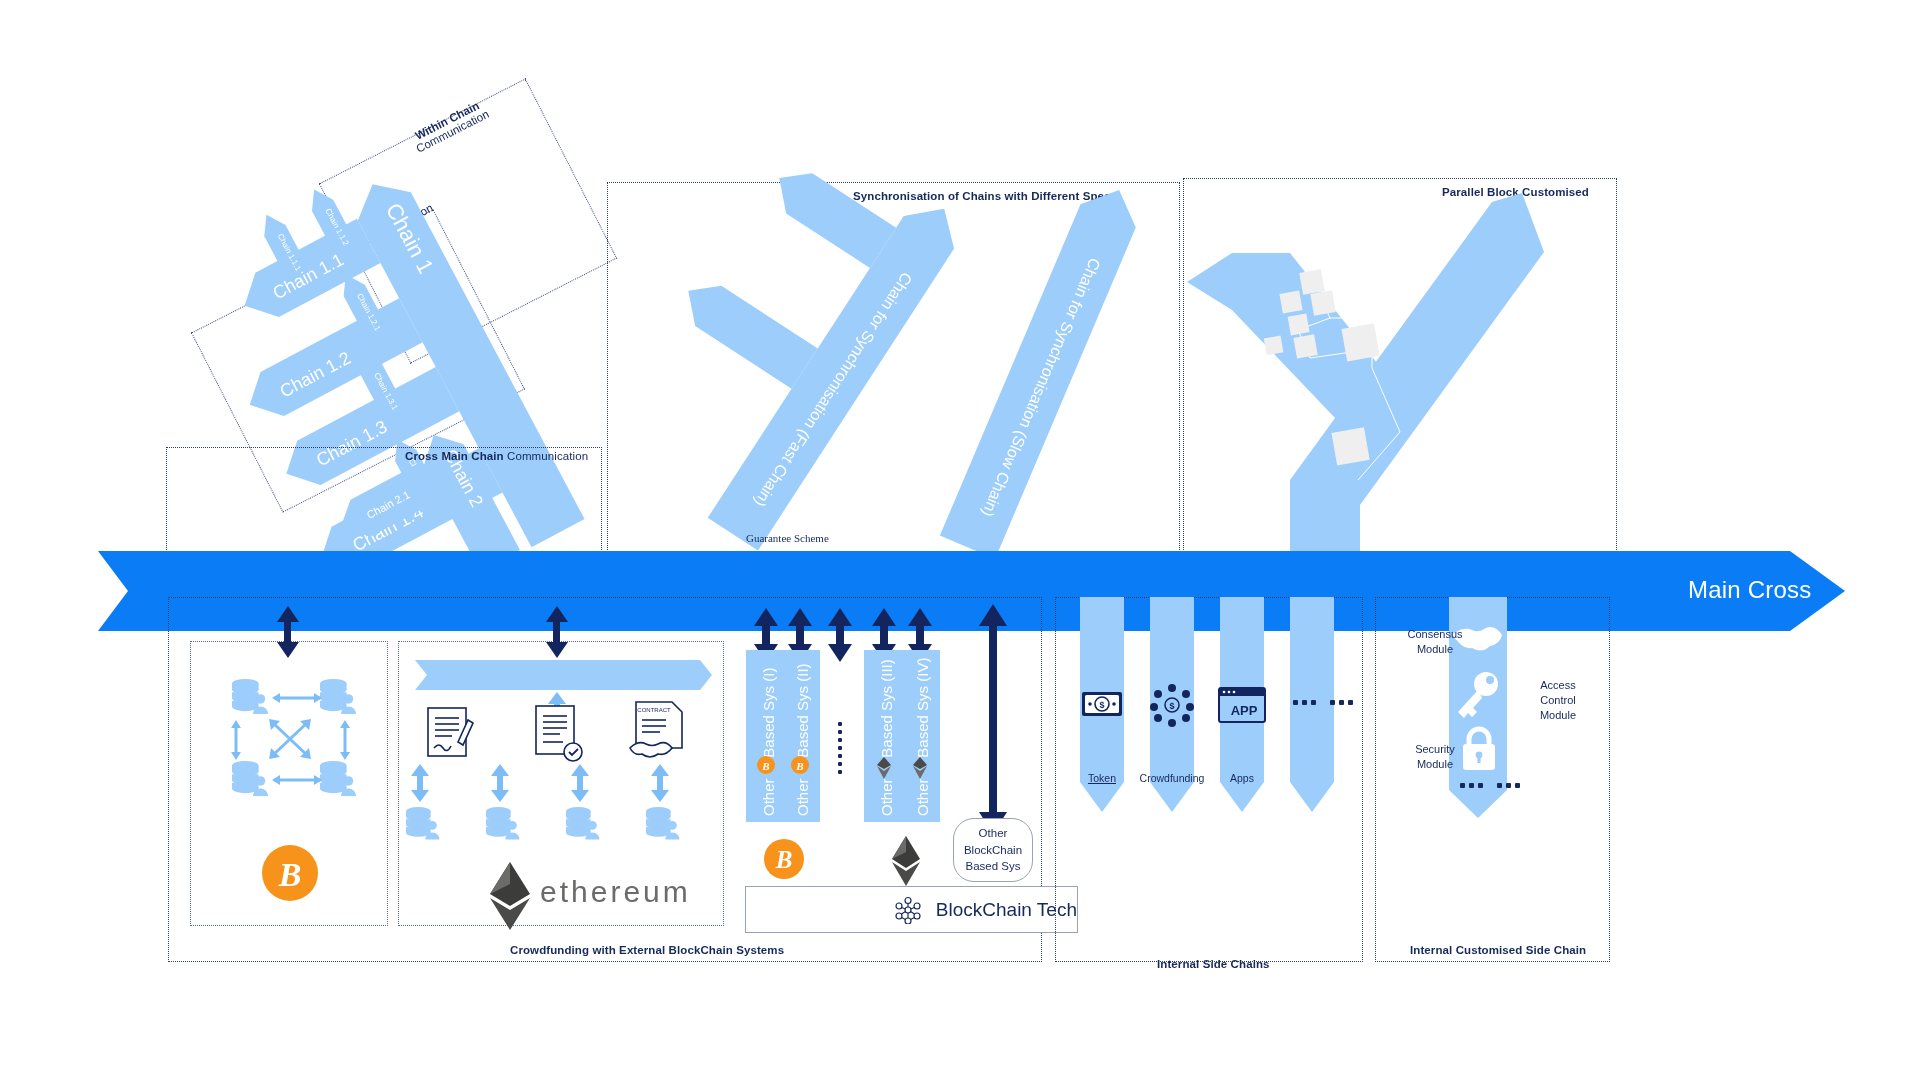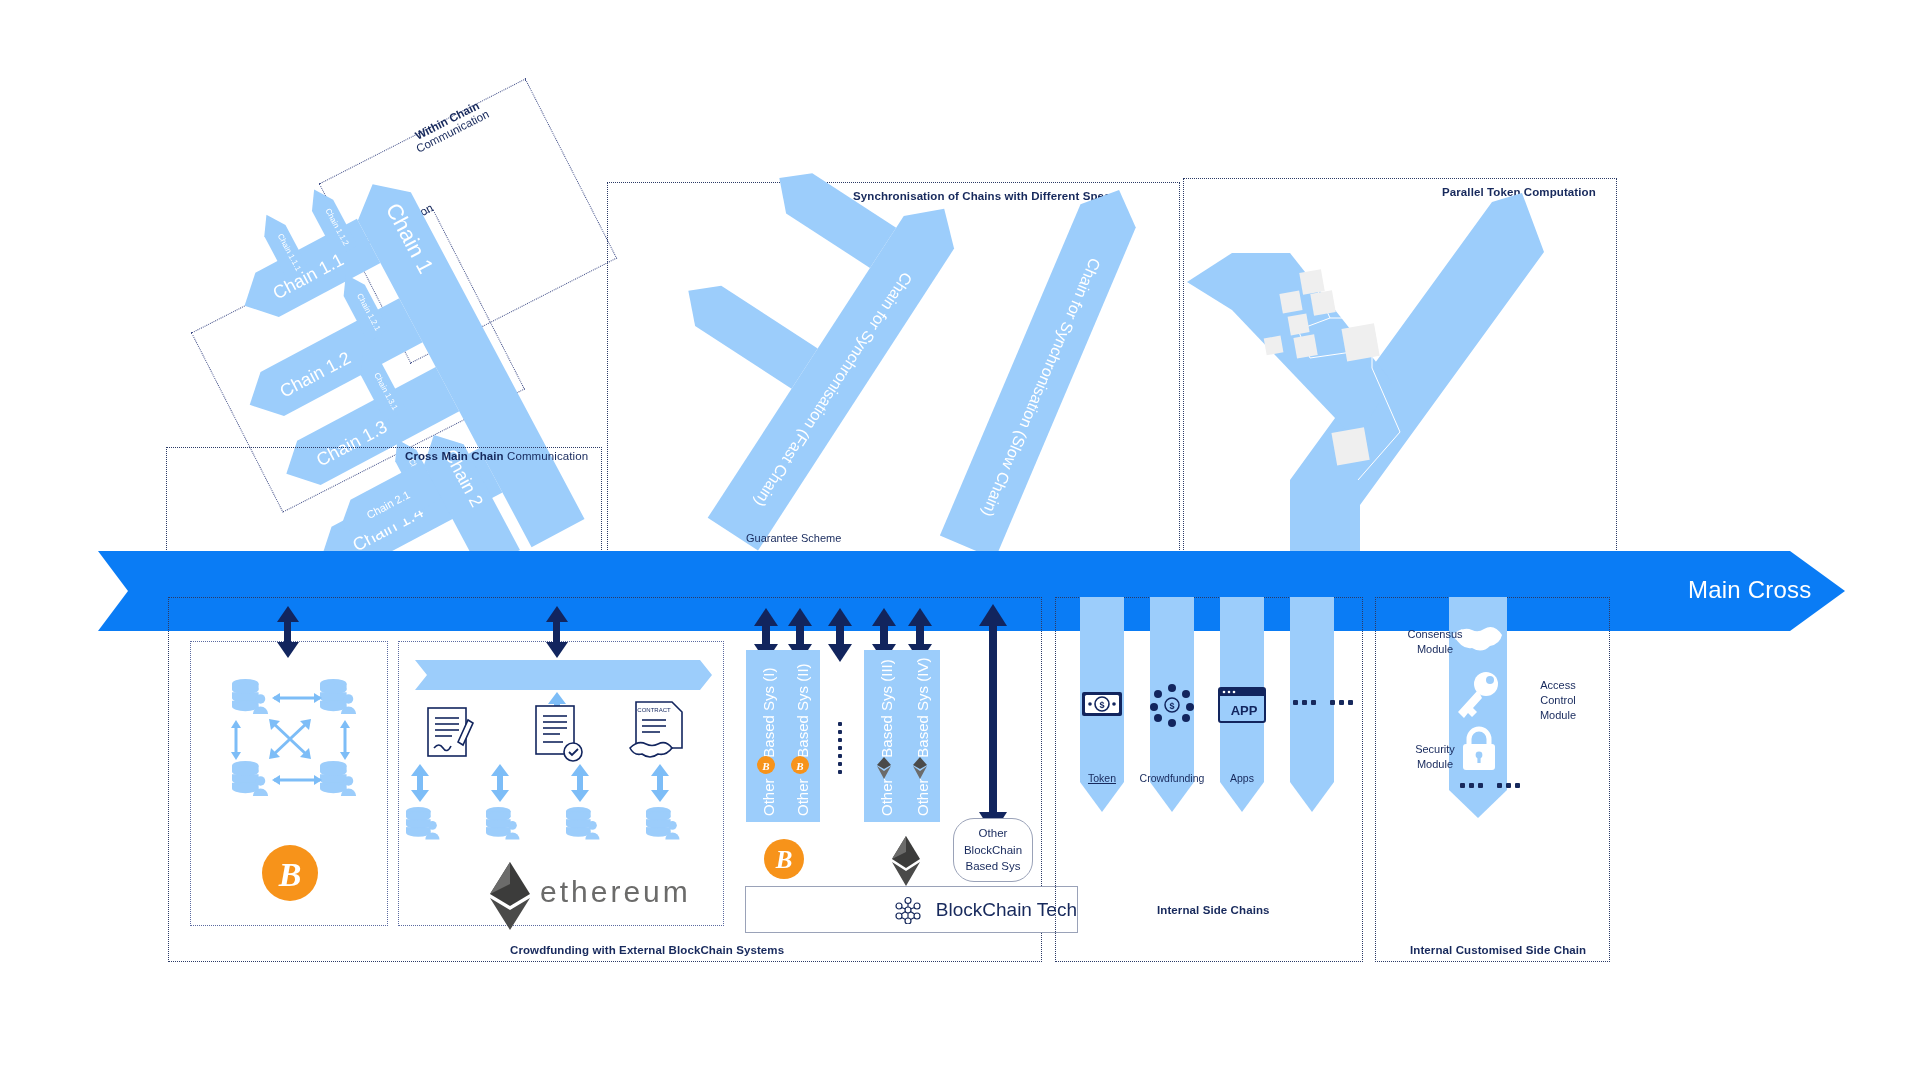--- a/index.html
+++ b/index.html
@@ -130,24 +130,24 @@
       <polygon points="1000,200 1030,172 1060,200 1060,560 1000,560" fill="#9ccdfb"></polygon>
       <text x="1030" y="384" fill="#ffffff" font-size="16" font-family="Liberation Sans, sans-serif" text-anchor="middle" transform="rotate(90 1030 384)">Chain for Synchronisation (Slow Chain)</text>
     </g>
 
     <line x1="697" y1="565" x2="867" y2="565" stroke="#ffffff" stroke-width="1.6"></line>
     <circle cx="697" cy="565" r="3.2" fill="#0a7cf5" stroke="#ffffff" stroke-width="1.4"></circle>
     <circle cx="866" cy="565" r="3.2" fill="#0a7cf5" stroke="#ffffff" stroke-width="1.4"></circle>
     <circle cx="779" cy="565" r="9" fill="#2fa836"></circle>
     <path d="M774 565 l3.4 3.6 l6.6 -7" stroke="#ffffff" stroke-width="2.1" fill="none" stroke-linecap="round" stroke-linejoin="round"></path>
   </svg>
-  <div class="gs-label" style="left:746px;top:532px;">Guarantee Scheme</div>
+  <div class="gs-label" style="left:746px;top:532px;font-family:Liberation Serif, serif;">Guarantee Scheme</div>
 
   <div class="panel" style="left:1183px;top:178px;width:432px;height:412px;"></div>
-  <div class="panel-title" style="left:1442px;top:186px;">Parallel Token Computation</div>
+  <div class="panel-title" style="left:1442px;top:186px;">Parallel Block Customised</div>
 
   <svg class="layer">
     <g>
 
       <polygon points="1522,193 1544,252 1360,505 1360,600 1290,600 1290,480 1492,202" fill="#9ccdfb"></polygon>
       <polygon points="1232,253 1290,253 1392,382 1356,440 1232,310" fill="#9ccdfb"></polygon>
       <polygon points="1232,253 1232,310 1187,282" fill="#9ccdfb"></polygon>
 
       <polyline points="1315,285 1330,318 1298,330 1310,358 1352,352 1372,318 1330,318" fill="none" stroke="#ffffff" stroke-width="1"></polyline>
       <polyline points="1372,318 1372,368 1400,432 1358,480" fill="none" stroke="#ffffff" stroke-width="1"></polyline>
@@ -487,21 +487,21 @@
         <line x1="16.5" y1="15.5" x2="20.5" y2="18"></line>
           <line x1="14" y1="17" x2="14" y2="22"></line>
         <line x1="7.5" y1="21.5" x2="11.5" y2="23.5"></line>
           <line x1="20.5" y1="21.5" x2="16.5" y2="23.5"></line>
       </g>
     </svg>
     <span>BlockChain Tech</span>
   </div>
 
   <div class="panel" style="left:1055px;top:597px;width:306px;height:363px;"></div>
-  <div class="panel-title" style="left:1157px;top:904px;text-align:center;">Internal Side Chains</div>
+  <div class="panel-title" style="left:1157px;top:958px;text-align:center;">Internal Side Chains</div>
 
   <svg class="layer">
 
     <polygon points="1080,597 1124,597 1124,782 1102,812 1080,782" fill="#9ccdfb"></polygon>
     <polygon points="1150,597 1194,597 1194,782 1172,812 1150,782" fill="#9ccdfb"></polygon>
     <polygon points="1220,597 1264,597 1264,782 1242,812 1220,782" fill="#9ccdfb"></polygon>
     <polygon points="1290,597 1334,597 1334,782 1312,812 1290,782" fill="#9ccdfb"></polygon>
 
     <g transform="translate(1082,692)">
       <rect x="0" y="0" width="40" height="24" rx="2" fill="#12255e"></rect>

